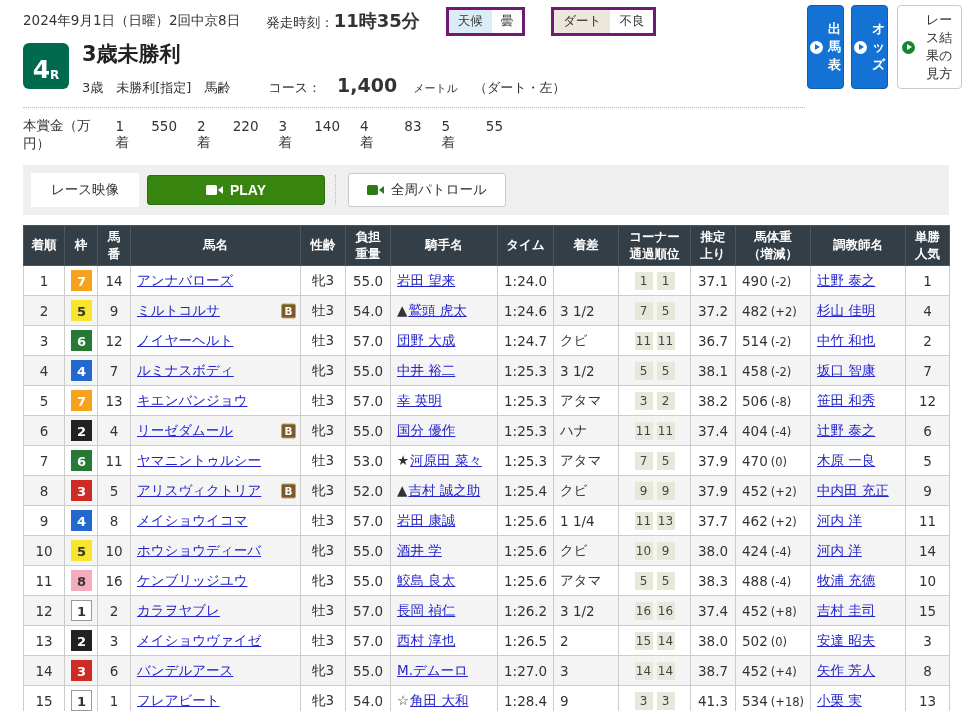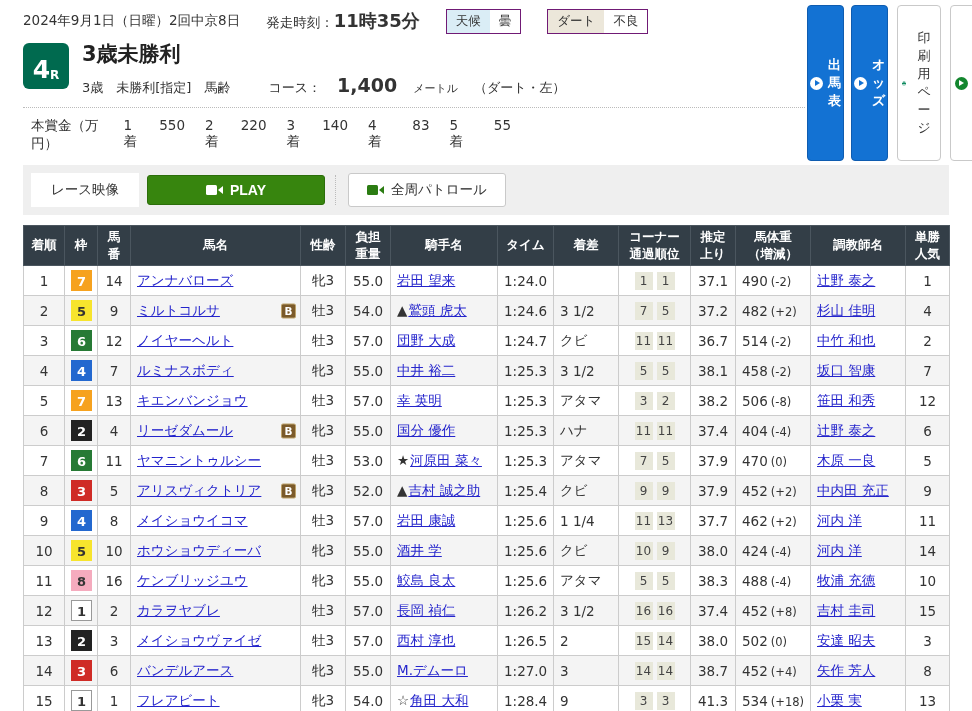--- a/index.html
+++ b/index.html
@@ -9,21 +9,21 @@
     font-family:"DejaVu Sans","Liberation Sans",sans-serif; font-size:13px;
     position:relative; overflow:hidden;
   }
   .page { padding:6px 23px 0 23px; position:relative; }
 
   
   .topbar { display:flex; align-items:center; gap:26px; height:30px; }
   .date-line { font-size:13.5px; color:#333; }
   .start-label { font-size:13.5px; }
   .start-time { font-size:18px; font-weight:bold; }
-  .badge-group { display:flex; border:1px solid #701a75; font-size:12.5px; background:#fff; }
+  .badge-group { display:flex; border:3px solid #701a75; font-size:12.5px; background:#fff; }
   .badge-cell { padding:3px 9px; }
   .bg-weather { background:#daedf6; }
   .bg-track { background:#ece7da; }
 
   
   .right-col { position:absolute; top:5px; right:10px; width:155px; display:flex; flex-direction:row; gap:9px; }
   .blue-row { display:flex; gap:7px; }
   .btn-blue {
     flex:1; background:#1372d3; color:#fff; font-weight:bold; font-size:13px;
     border:1px solid #0e5cb0; border-radius:4px; padding:4px 2px; text-align:center;
@@ -46,21 +46,21 @@
   .race-num { font-size:25px; font-weight:bold; line-height:1; }
   .race-num-suffix { font-size:12px; font-weight:bold; line-height:1; margin-bottom:1px; }
   .race-title { font-size:21px; font-weight:bold; color:#222; line-height:1.1; }
   .race-cond { margin-top:8px; font-size:13px; display:flex; align-items:baseline; gap:16px; }
   .cond-text { margin-right:22px; }
   .course-distance { font-size:19px; font-weight:bold; }
   .course-unit { font-size:11px; }
   .course-tail { font-size:13px; }
 
   
-  .prize-row { display:flex; align-items:flex-start; margin-top:9px; font-size:13.5px; width:500px;margin-left:8px; }
+  .prize-row { display:flex; align-items:center; margin-top:9px; font-size:13.5px; width:500px; }
   .prize-label { margin-right:18px; }
   .prize-item { display:flex; align-items:baseline; margin-right:12px; }
   .prize-rank { margin-right:6px; }
   .prize-amount { width:42px; text-align:right; margin-right:8px; }
 
   
   .controls-strip { margin-top:12px; background:#efefef; padding:8px 8px; display:flex; align-items:center; }
   .race-video-label { background:#fff; padding:8px 0; width:108px; text-align:center; font-size:13.5px; }
   .btn-play { background:#37850e; border:1px solid #2c6e0a; color:#fff; font-weight:bold;
     width:178px; margin-left:8px; padding:6px 0; border-radius:3px; text-align:center;
@@ -466,26 +466,18 @@
       <span>出馬表</span>
     </button>
     <button class="btn-blue">
       <span class="circle-icon">
           <span class="tri-blue"></span>
         </span>
       <span>オッズ</span>
     </button>
   </div>
   <button class="btn-white">
-    <svg width="14" height="13" viewBox="0 0 14 13">
-        <rect x="3" y="0" width="8" height="3.5" fill="#0e8a60"></rect>
-        <rect x="0" y="4" width="14" height="5" rx="1" fill="#0e8a60"></rect>
-        <rect x="3" y="9" width="8" height="4" fill="#ffffff" stroke="#0e8a60"></rect>
-      </svg>
-    <span>印刷用ページ</span>
-  </button>
-  <button class="btn-white">
     <span class="circle-green">
         <span class="tri-white"></span>
       </span>
     <span>レース結果の見方</span>
   </button>
 </div>
 
 </body></html>

